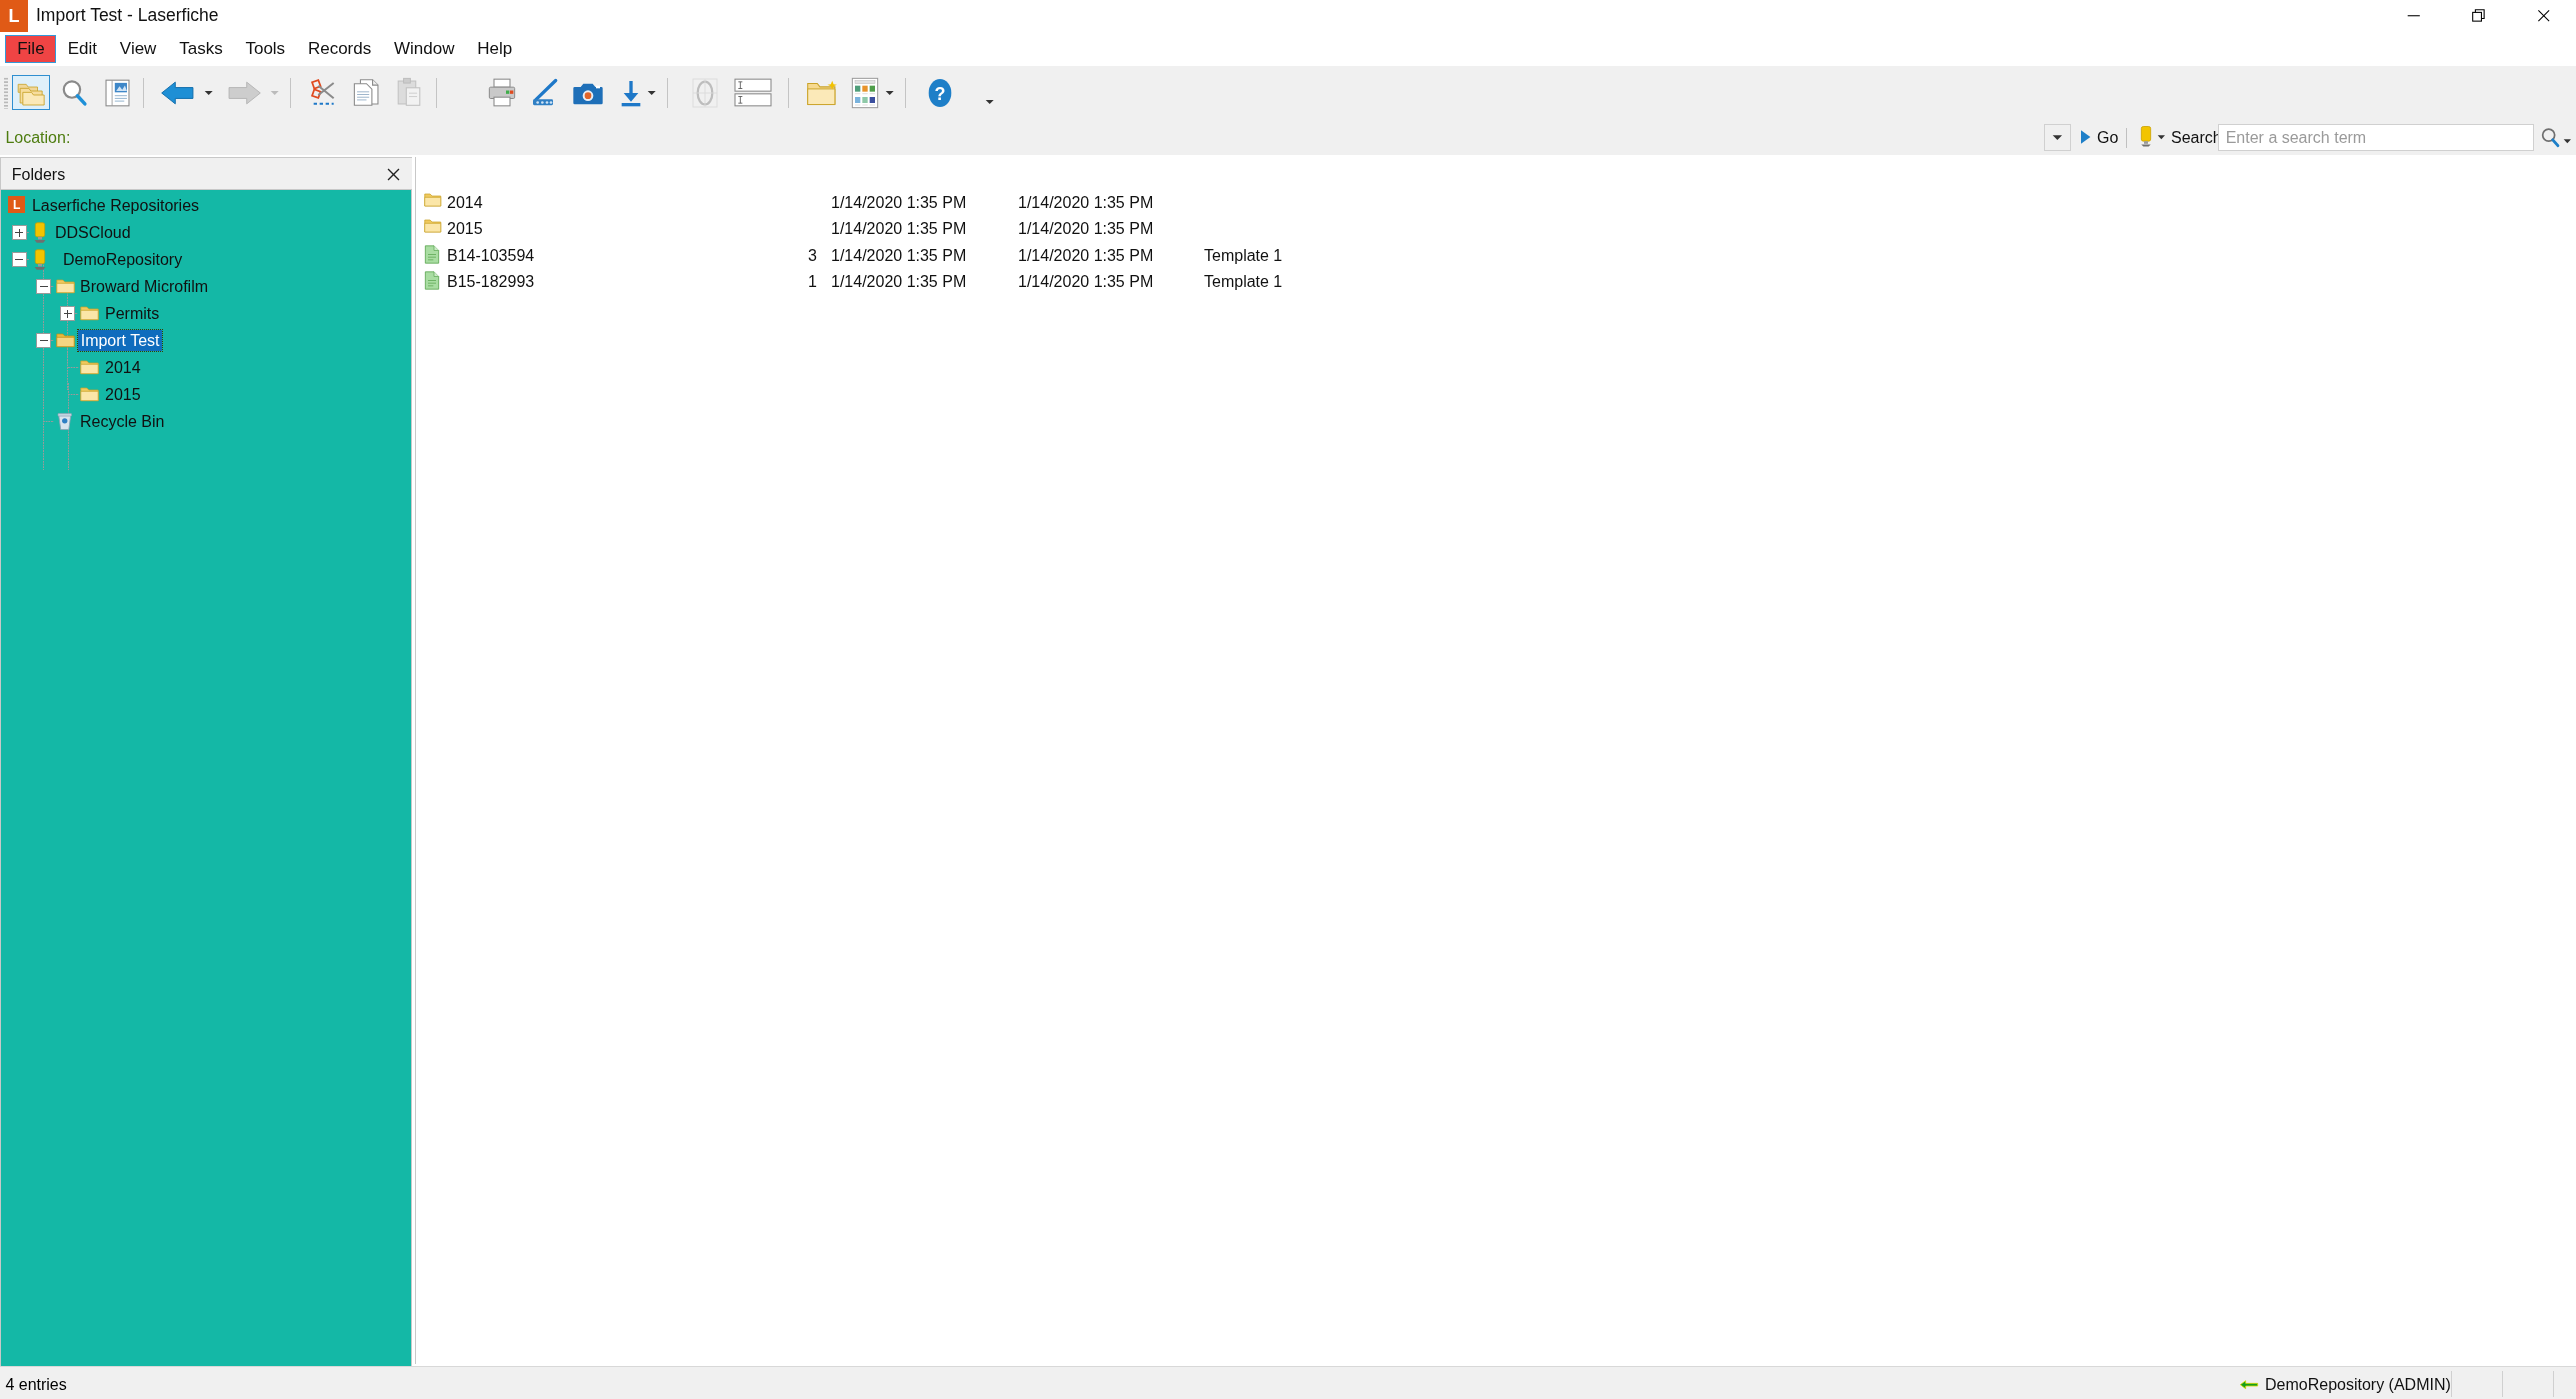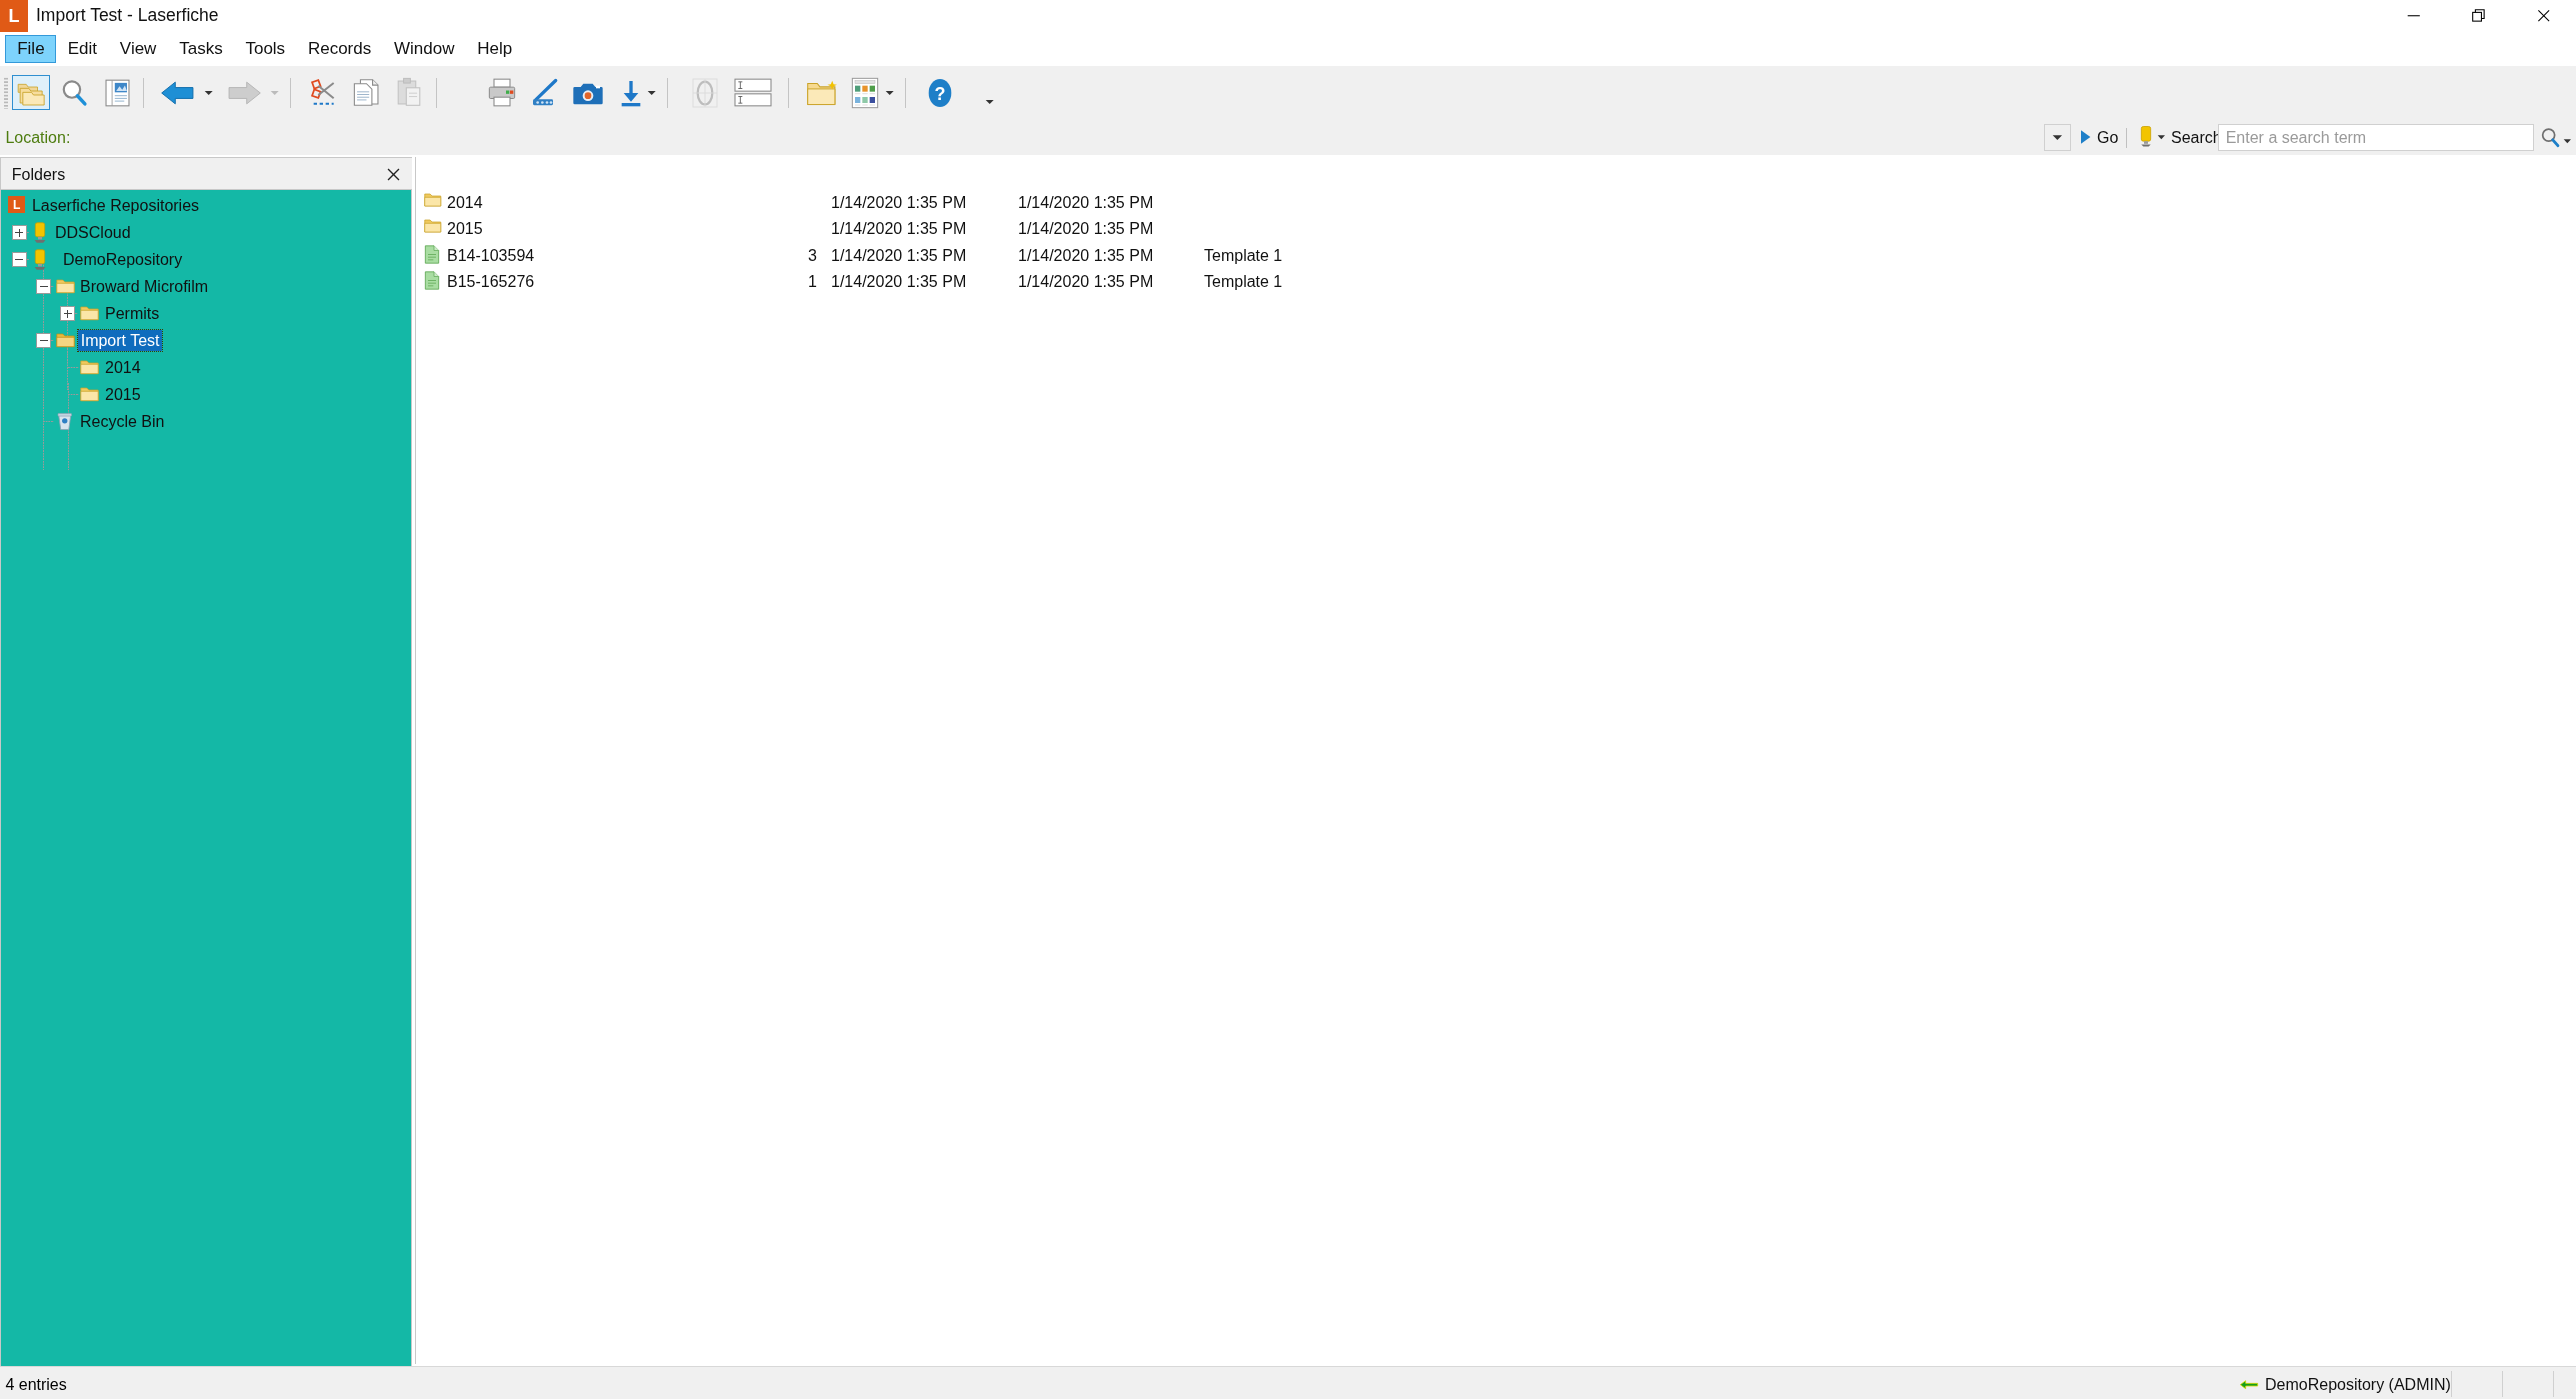--- a/index.html
+++ b/index.html
@@ -19,21 +19,21 @@
     font-family:"Liberation Sans",sans-serif;}
   .title-text{position:absolute;left:36px;top:5.4px;font-size:17.5px;color:#111;line-height:21.5px;white-space:nowrap;}
   .wbtns{position:absolute;right:0;top:0;height:32px;display:flex;}
   .wbtn{width:65px;height:32px;display:flex;align-items:center;justify-content:center;}
   .wbtn svg{display:block;}
 
   
   .menubar{position:absolute;left:0;top:32px;width:2576px;height:34px;background:#ffffff;
     display:flex;align-items:center;padding-left:5.4px;box-sizing:border-box;}
   .menu-item{font-size:17px;color:#111;padding:4px 11.4px;line-height:20px;white-space:nowrap;}
-  .menu-item.active{background:#7dd3fc;border:0.7px solid #3399d9;padding:3.4px 10.8px;}
+  .menu-item.active{background:#ef4444;border:0.7px solid #3399d9;padding:3.4px 10.8px;}
 
   
   .toolbar{position:absolute;left:0;top:66px;width:2576px;height:54px;background:#f0f0f0;
     border-bottom:0.7px solid #dcdcdc;}
   .tb-grip{position:absolute;left:4px;top:10.8px;width:4px;height:32px;
     background-image:radial-gradient(#b9b9b9 0.8px, transparent 0.8px);
     background-size:2px 3.4px;}
   .tb-btn{position:absolute;top:9.4px;width:38px;height:35px;display:flex;align-items:center;justify-content:center;}
   .tb-btn.sel{background:#dff0fa;border:0.7px solid #2f8fd0;box-sizing:border-box;}
   .tb-sep{position:absolute;top:12px;width:0.7px;height:30px;background:#c4c4c4;}
@@ -589,21 +589,21 @@
         <svg width="16" height="19" viewBox="0 0 24 28">
           <path d="M2 1 h13 l7 7 v19 H2 Z" fill="#a9dda2" stroke="#5fa855" stroke-width="1.3"></path>
           <path d="M15 1 v7 h7" fill="#cdeac8" stroke="#5fa855" stroke-width="1.1"></path>
           <g stroke="#5fa855" stroke-width="1.2">
               <line x1="6" y1="14" x2="18" y2="14"></line>
               <line x1="6" y1="18" x2="18" y2="18"></line>
               <line x1="6" y1="22" x2="14" y2="22"></line>
             </g>
         </svg>
       </span>
-      <span class="lv-cell" style="left:31px">B15-165276</span>
+      <span class="lv-cell" style="left:31px">B15-182993</span>
       <span class="lv-cell num" style="left:202px;width:199px">1</span>
       <span class="lv-cell" style="left:415px">1/14/2020 1:35 PM</span>
       <span class="lv-cell" style="left:602px">1/14/2020 1:35 PM</span>
       <span class="lv-cell" style="left:788px">Template 1</span>
     </div>
   </div>
 
   <div class="statusbar">
     <div class="st-entries">4 entries</div>
     <div class="st-conn">

